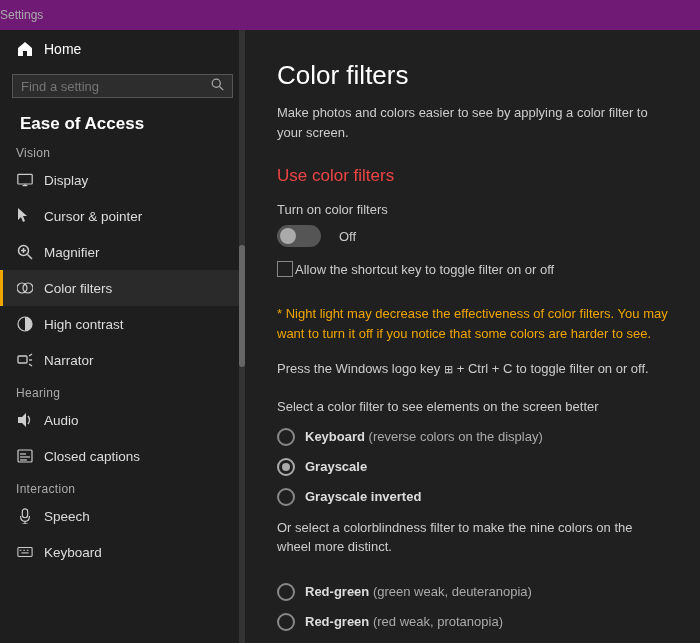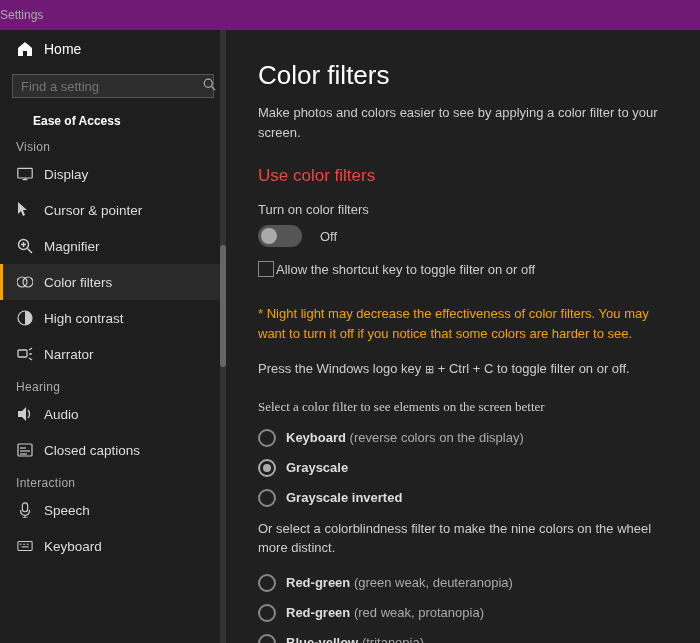--- a/index.html
+++ b/index.html
@@ -19,21 +19,21 @@
       font-size: 12px;
       color: #aaa;
     }
     .main-layout {
       display: flex;
       flex: 1;
       overflow: hidden;
     }
     
     .sidebar {
-      width: 226px;
+      width: 245px;
       background: #1e1e1e;
       display: flex;
       flex-direction: column;
       overflow-y: auto;
       overflow-x: hidden;
       position: relative;
     }
     .sidebar-home {
       display: flex;
       align-items: center;
@@ -55,22 +55,22 @@
     .search-box input {
       background: transparent;
       border: none;
       outline: none;
       color: #ccc;
       font-size: 13px;
       flex: 1;
     }
     .search-icon-svg { color: #aaa; }
     .sidebar-section-label {
-      padding: 10px 33px 4px;
-      font-size: 12px;
+      padding: 10px 20px 4px;
+      font-size: 17px;
       font-weight: 600;
       color: #fff;
     }
     .sidebar-category {
       padding: 8px 16px 2px;
       font-size: 12px;
       color: #aaa;
       letter-spacing: 0.3px;
     }
     .sidebar-item {
@@ -215,21 +215,20 @@
     .shortcut-note {
       font-size: 13px;
       color: #ccc;
       margin-bottom: 20px;
       line-height: 1.5;
     }
     .filter-select-label {
       font-size: 13px;
       color: #ccc;
       margin-bottom: 14px;
-      font-family: Liberation Serif, serif;
     }
     
     .radio-row {
       display: flex;
       align-items: center;
       gap: 10px;
       margin-bottom: 12px;
       cursor: pointer;
     }
     .radio-circle {
@@ -262,21 +261,21 @@
       color: #ddd;
       font-weight: 600;
     }
     .radio-label span {
       color: #aaa;
       font-weight: 400;
     }
     .colorblind-label {
       font-size: 13px;
       color: #ccc;
-      margin-bottom: 16px;
+      margin-bottom: 26px;
       margin-top: 6px;
       line-height: 1.5;
     }
     ::-webkit-scrollbar { width: 6px; }
     ::-webkit-scrollbar-track { background: #1e1e1e; }
     ::-webkit-scrollbar-thumb { background: #555; }
   </style>
 </head>
 <body>
 

